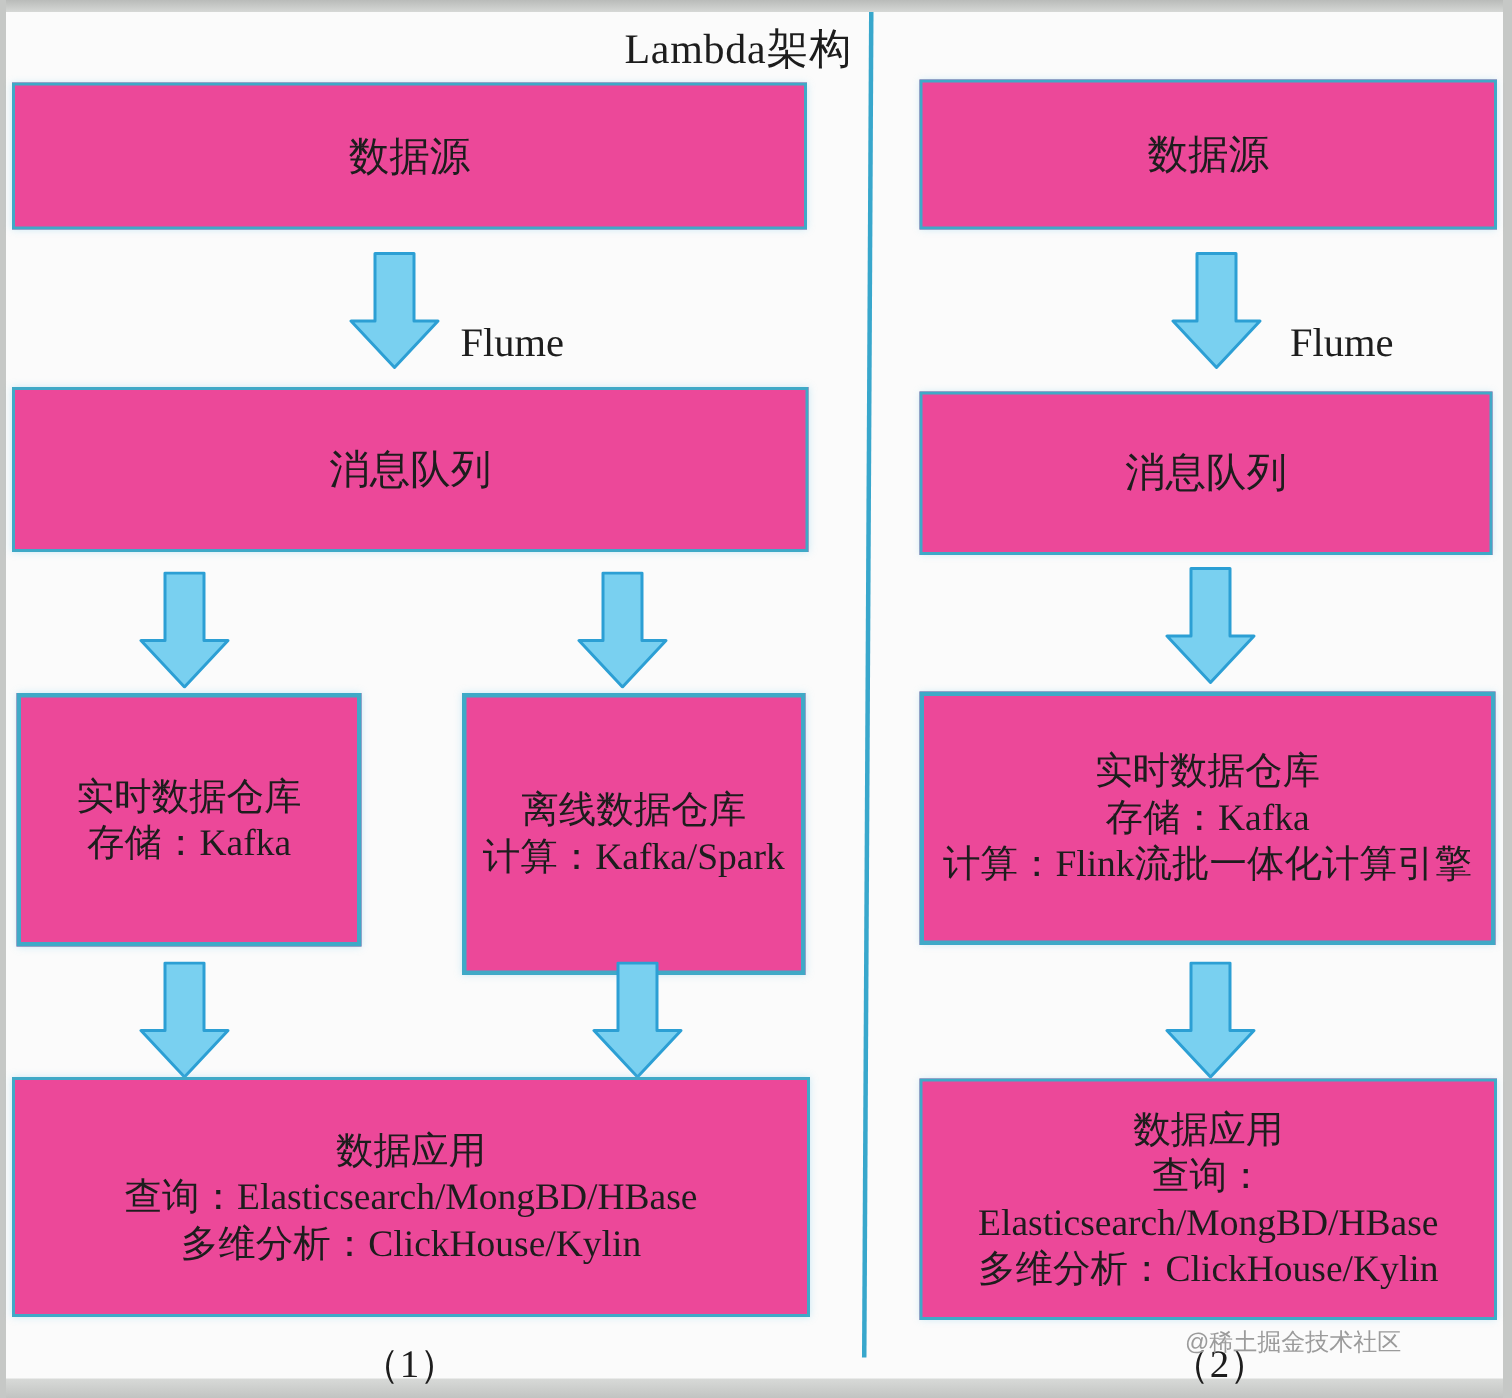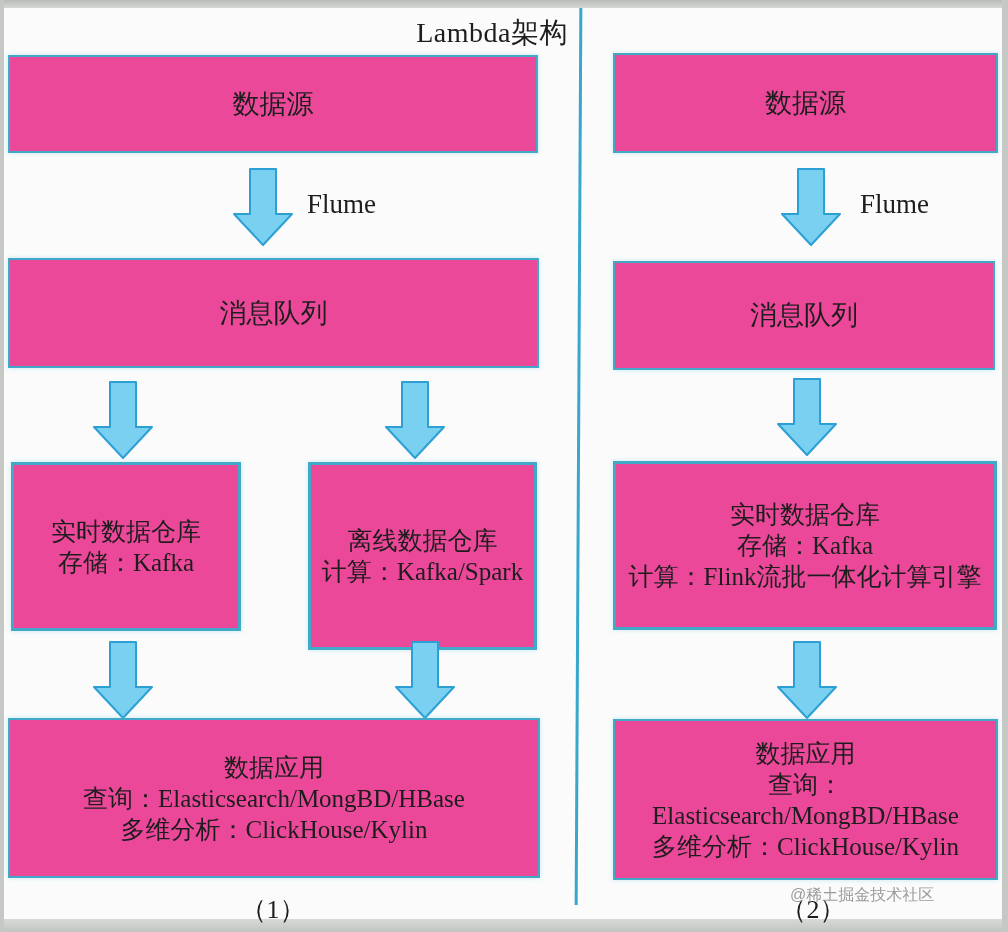--- a/index.html
+++ b/index.html
@@ -71,21 +71,21 @@
   }
   .a-src-l { left:232px; top:168px; }
   .a-q-l1  { left:92px;  top:381px; }
   .a-q-l2  { left:384px; top:381px; }
   .a-w-l1  { left:92px;  top:641px; }
   .a-w-l2  { left:394px; top:641px; }
   .a-src-r { left:780px; top:168px; }
   .a-q-r   { left:776px; top:378px; }
   .a-w-r   { left:776px; top:641px; }
 
-  .flume { position:absolute; font-size:27px; }
+  .flume { position:absolute; font-size:27px;margin-top:24px; }
   .flume-l { left:307px; top:189px; }
   .flume-r { left:860px; top:189px; }
 
   .figlabel { position:absolute; text-align:center; font-size:26px; }
   .fig-l { left:8px;   top:892px; width:530px; }
   .fig-r { left:613px; top:892px; width:400px; }
 
   .watermark {
     position:absolute; left:790px; top:885px;
     font-size:16px; color: var(--watermark);

